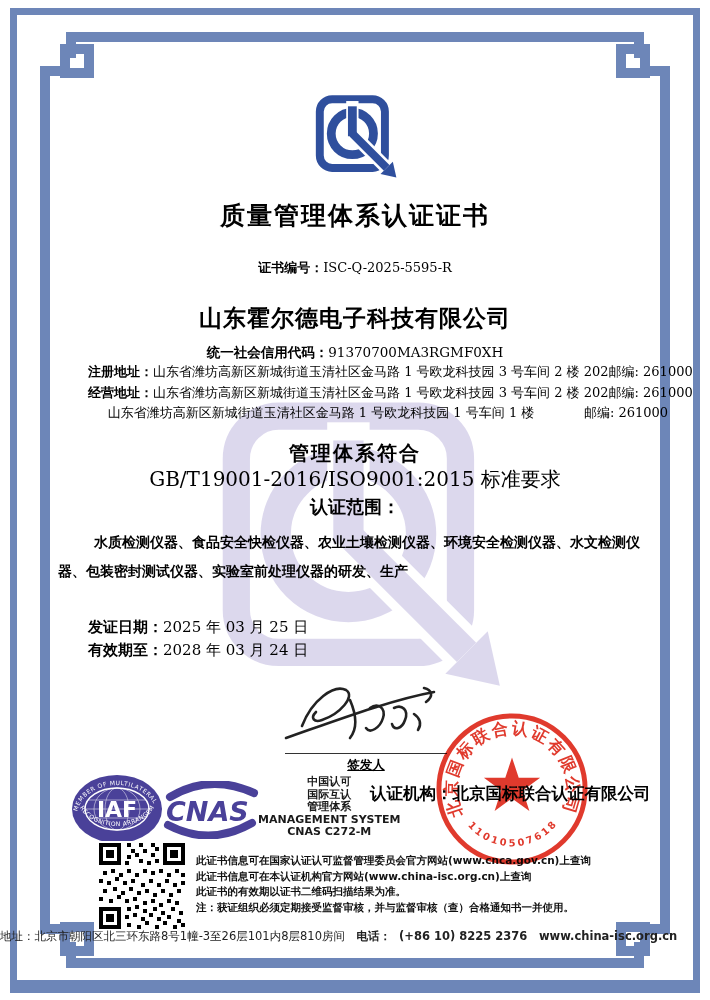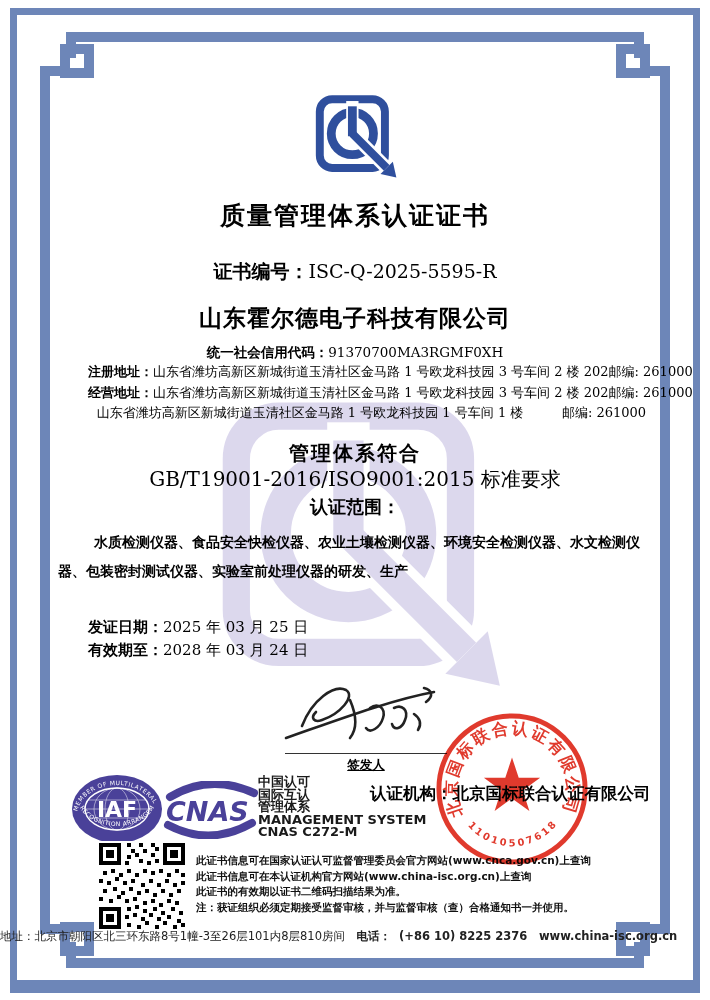--- a/index.html
+++ b/index.html
@@ -8,51 +8,51 @@
   .abs{position:absolute;}
   .ctr{left:0;width:710px;text-align:center;}
   svg{display:block;}
   
   .frame{left:0;top:0;z-index:0;}
   
   .watermark{left:200px;top:392px;z-index:0;opacity:.85;}
   
   .logo{left:311px;top:92px;z-index:1;}
   .title{top:199px;font-size:25px;font-weight:bold;letter-spacing:2px;z-index:1;}
-  .certno{top:259px;font-size:19px;z-index:1;}
+  .certno{top:259px;font-size:13px;z-index:1;}
   .certno .lbl{font-weight:bold;}
   .hereby{top:284px;font-size:17px;font-weight:bold;letter-spacing:7px;z-index:1;}
   .company{top:303px;font-size:23px;font-weight:bold;letter-spacing:1px;z-index:1;}
   .credit{top:344px;font-size:13.5px;z-index:1;}
   .credit .lbl{font-weight:bold;}
   
   .addr-table{left:88px;top:363px;width:552px;z-index:1;font-size:13px;}
   .addr-row{display:flex;align-items:baseline;height:20.5px;white-space:nowrap;}
   .addr-row .lbl{font-weight:bold;}
   .addr-row .txt{flex:1;}
   .addr-row.centered .txt{text-align:center;padding-right:30px;}
-  .addr-row .zip{width:78px;text-align:left;}
+  .addr-row .zip{width:56px;text-align:left;}
   
   .conform{top:440px;font-size:20px;font-weight:bold;letter-spacing:2px;z-index:1;}
   .standard{top:466px;font-size:20px;z-index:1;}
   .scopelbl{top:495px;font-size:18px;font-weight:bold;z-index:1;}
   .scope{left:58px;top:528px;width:596px;font-size:14px;font-weight:bold;
          line-height:28.5px;text-indent:36px;z-index:1;}
   .dates{left:88px;top:616px;font-size:15px;line-height:23px;z-index:1;}
   .dates .lbl{font-weight:bold;}
   
   .sig{left:272px;top:674px;z-index:1;}
   .sigline{left:285px;top:753px;width:162px;border-top:1.5px solid #333;z-index:1;}
   .signer{left:285px;top:757px;width:162px;text-align:center;font-size:12.5px;font-weight:bold;
           font-family:"DejaVu Sans","Liberation Sans",sans-serif;z-index:1;text-decoration:underline;}
   
   .iaf{left:70px;top:772px;z-index:1;}
   .cnas{left:162px;top:781px;z-index:1;}
   .accblock{left:258px;top:776px;z-index:1;font-family:"DejaVu Sans","Liberation Sans",sans-serif;
-            font-size:13px;font-weight:bold;line-height:12.5px;color:#1a1a1a;white-space:nowrap;}
+            font-size:11px;font-weight:bold;line-height:12.5px;color:#1a1a1a;white-space:nowrap;text-align:center;}
   .agency{left:370px;top:783px;z-index:1;font-family:"DejaVu Sans","Liberation Sans",sans-serif;
           font-size:16.5px;font-weight:bold;white-space:nowrap;}
   .seal{left:433px;top:710px;z-index:3;opacity:.93;mix-blend-mode:multiply;}
   
   .qr{left:97px;top:841px;z-index:1;}
   .notes{left:196px;top:853px;width:460px;z-index:1;font-family:"DejaVu Sans","Liberation Sans",sans-serif;
          font-size:10.5px;font-weight:700;line-height:15.5px;color:#111;white-space:nowrap;}
   
   .footer{left:0;top:929px;width:710px;z-index:1;white-space:nowrap;
           font-family:"DejaVu Sans","Liberation Sans",sans-serif;font-size:11.5px;color:#222;}

